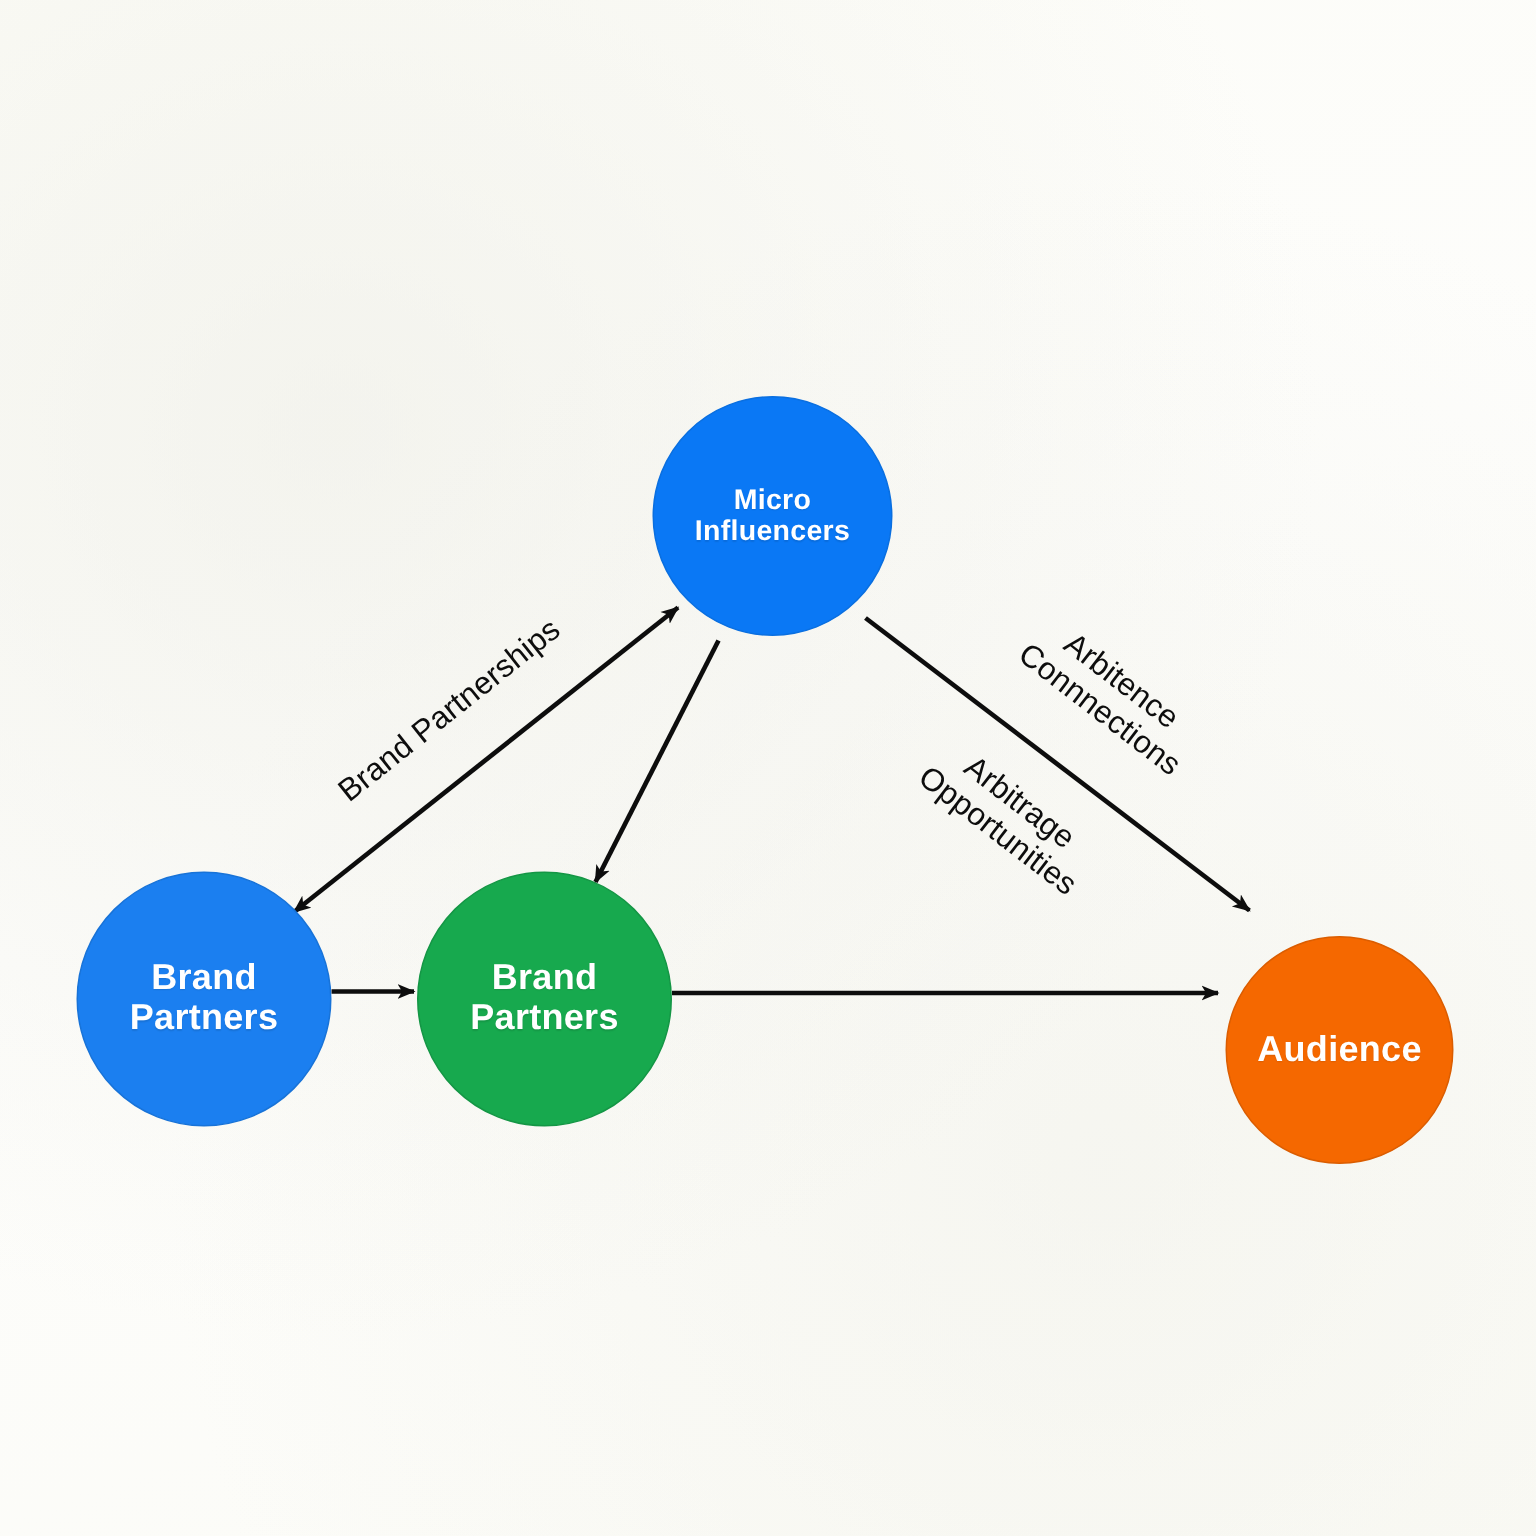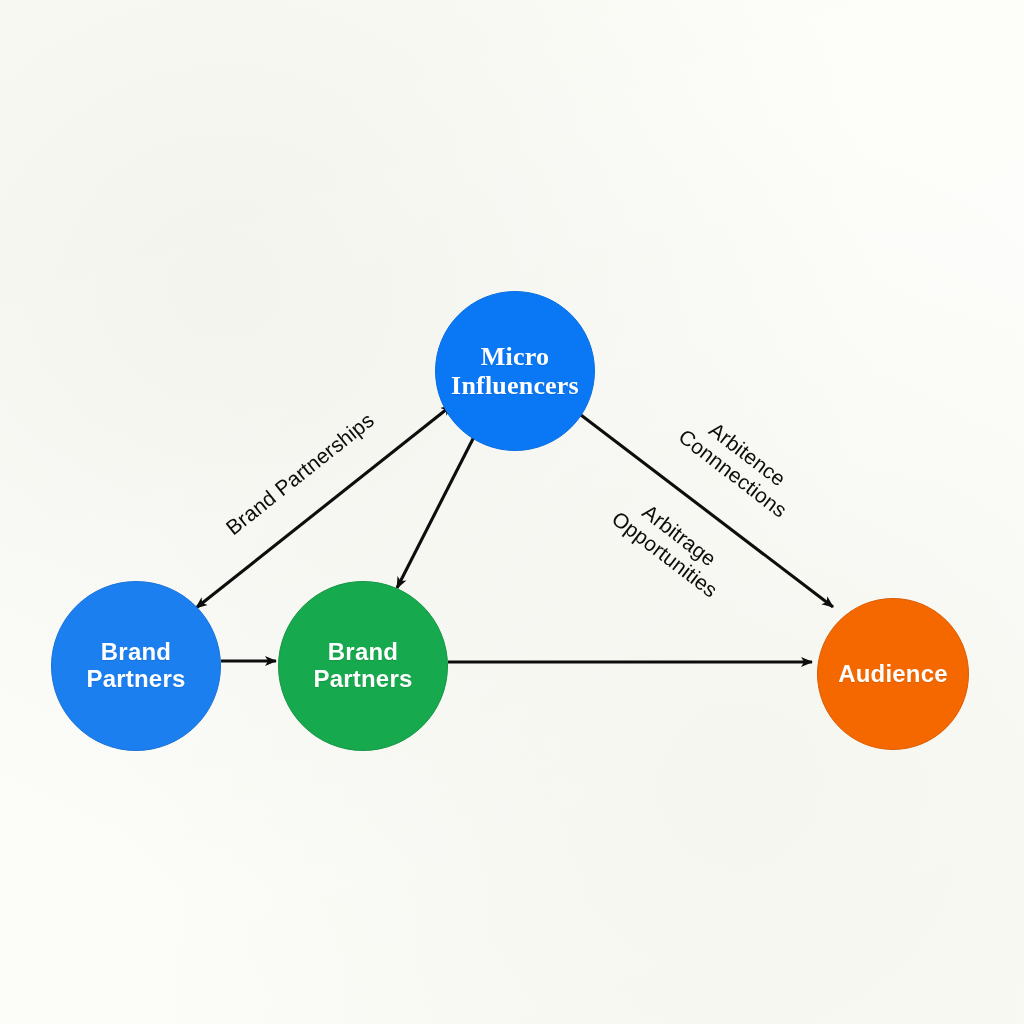--- a/index.html
+++ b/index.html
@@ -76,36 +76,36 @@
 
     <line x1="479" y1="427" x2="397" y2="588" stroke="#0d0d0d" stroke-width="3.1" marker-end="url(#arrowEnd)"></line>
 
     <line x1="221" y1="661" x2="276" y2="661" stroke="#0d0d0d" stroke-width="3.1" marker-end="url(#arrowEnd)"></line>
 
     <line x1="448" y1="662" x2="812" y2="662" stroke="#0d0d0d" stroke-width="3.1" marker-end="url(#arrowEnd)"></line>
 
     <line x1="577" y1="412" x2="833" y2="607" stroke="#0d0d0d" stroke-width="3.1" marker-end="url(#arrowEnd)"></line>
   </svg>
 
-  <div class="node" style="left:435px; top:291px; width:160px; height:160px; background:#0a78f5; border:1.5px solid #0a6fe0; font-size:26px;font-family:Liberation Serif, serif;">
+  <div class="node" style="left:435px; top:264px; width:160px; height:160px; background:#0a78f5; border:1.5px solid #0a6fe0; font-size:19px;">
     <span class="node-label">Micro
 Influencers</span>
   </div>
 
   <div class="node" style="left:51px; top:581px; width:170px; height:170px; background:#1b7ff0; border:1.5px solid #1873d8; font-size:24px;">
     <span class="node-label">Brand
 Partners</span>
   </div>
 
   <div class="node" style="left:278px; top:581px; width:170px; height:170px; background:#17a94e; border:1.5px solid #149645; font-size:24px;">
     <span class="node-label">Brand
 Partners</span>
   </div>
 
-  <div class="node" style="left:817px; top:598px; width:152px; height:152px; background:#f56800; border:1.5px solid #db5d00; font-size:24px;">
+  <div class="node" style="left:817px; top:624px; width:152px; height:152px; background:#f56800; border:1.5px solid #db5d00; font-size:24px;">
     <span class="node-label">Audience</span>
   </div>
 
   <div class="edge-label" style="left:200px; top:462px; width:200px; text-align:center; transform: rotate(-38.5deg);">Brand Partnerships</div>
 
   <div class="edge-label" style="left:640px; top:440px; width:200px; text-align:center; transform: rotate(37.5deg);">Arbitence
 Connnections</div>
 
   <div class="edge-label" style="left:572px; top:521px; width:200px; text-align:center; transform: rotate(37.5deg);">Arbitrage
 Opportunities</div>

